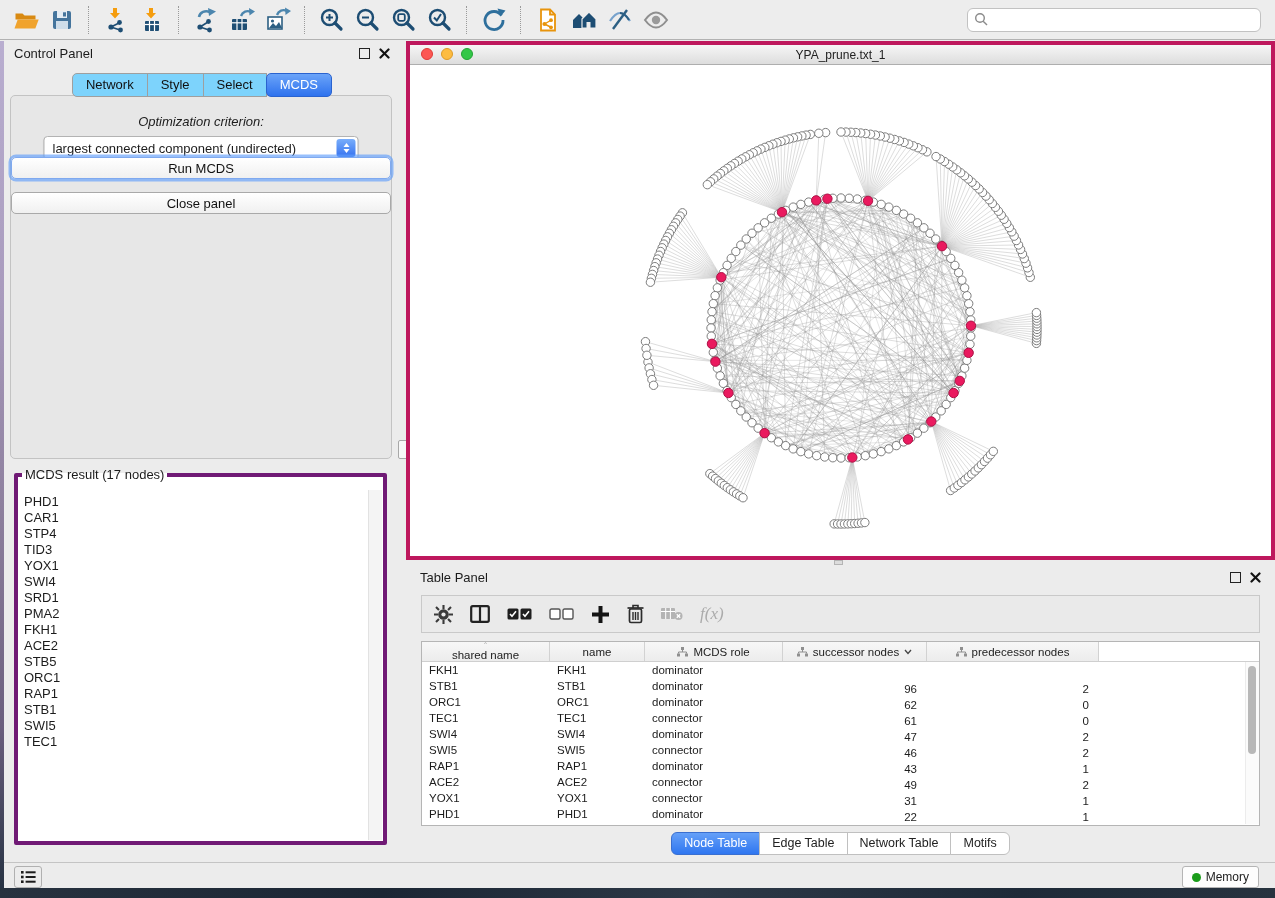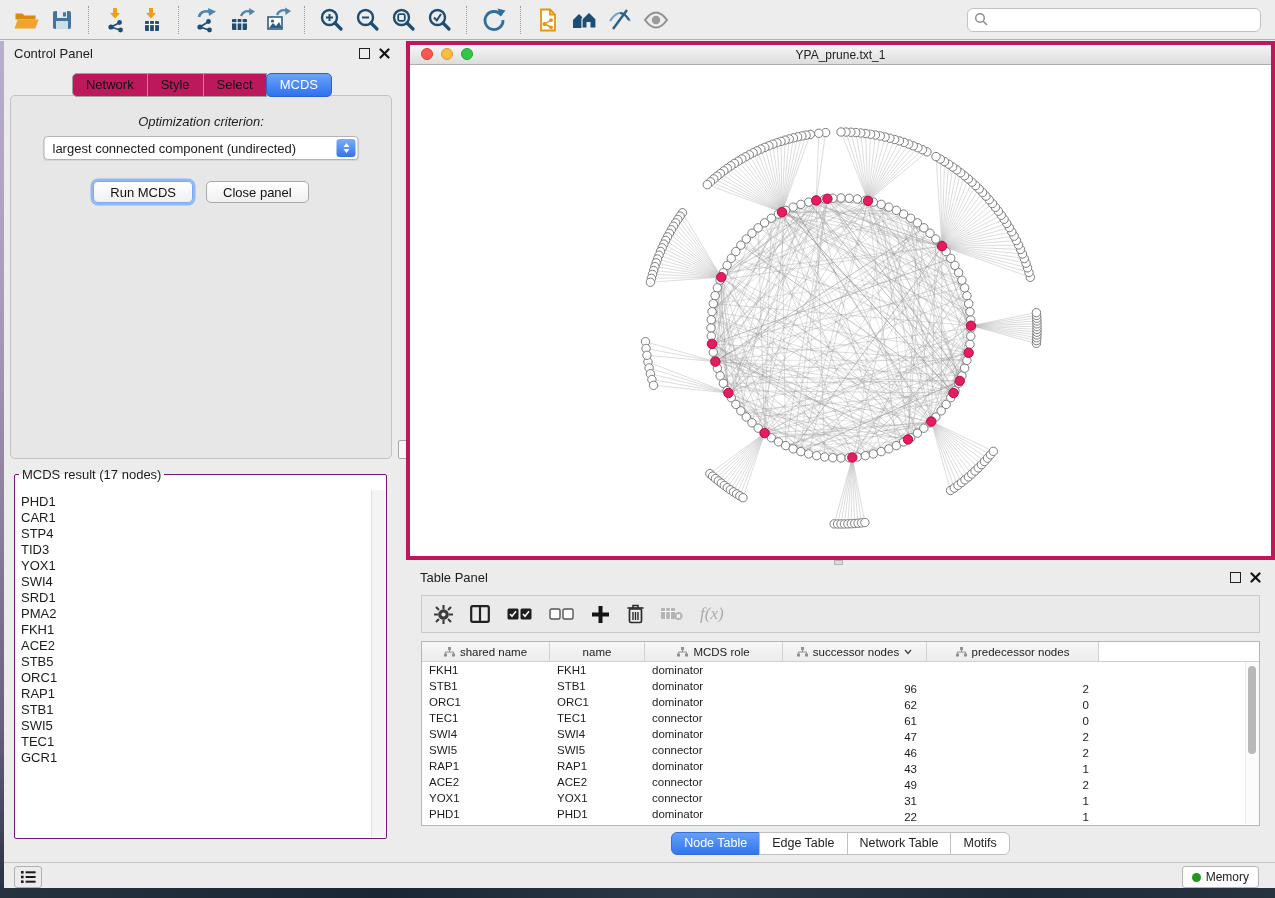--- a/index.html
+++ b/index.html
@@ -19,40 +19,40 @@
   .leftstrip{left:0;top:41px;width:4px;height:857px;
      background:linear-gradient(#b9aed0 0%,#a99bbd 30%,#8d7f9d 55%,#6b5f7e 80%,#233040 100%);}
   .bottomstrip{left:0;top:888px;width:1275px;height:10px;
      background:linear-gradient(90deg,#27323f,#1b2634 30%,#2d3947 55%,#1e2a38 80%,#27333f);}
   
   .cpanel{left:4px;top:41px;width:396px;height:821px;background:#ececec;}
   .ptitle{height:25px;display:flex;align-items:center;font-size:13px;padding:0 10px;}
   .ptitle .lbl{flex:1;}
   .win-float{width:9px;height:9px;border:1.5px solid #222;margin-right:9px;display:inline-block;}
   .cp-tabs{position:absolute;top:32px;left:0;right:0;display:flex;justify-content:center;z-index:3;}
-  .tab{font-size:13px;padding:3px 13px 4px;background:#be185d;border:1px solid #9f9f9f;margin-left:-1px;color:#111;}
+  .tab{font-size:13px;padding:3px 13px 4px;background:#7dd3fc;border:1px solid #9f9f9f;margin-left:-1px;color:#111;}
   .tab:first-child{border-radius:5px 0 0 5px;margin-left:0;}
   .tab:last-child{border-radius:0 5px 5px 0;}
   .tab.active{background:linear-gradient(#6ba4f9,#2e72ee);color:#fff;border-color:#2a63cf;border-radius:5px;}
   .cp-inner{position:absolute;left:6px;right:8px;top:54px;height:362px;background:#e7e7e7;
             border:1px solid #c3c3c3;border-radius:5px;z-index:1;}
   .opt-label{position:absolute;top:18px;left:0;right:0;text-align:center;font-size:13px;font-style:italic;}
   .combo{position:absolute;top:40px;left:50%;transform:translateX(-50%);width:313px;height:22px;background:#fff;
          border:1px solid #b3b3b3;border-radius:4px;display:flex;align-items:center;box-shadow:0 1px 1px rgba(0,0,0,.08);}
   .combo .val{flex:1;font-size:13px;padding-left:8px;white-space:nowrap;overflow:hidden;}
   .combo .cap{width:19px;height:18px;margin-right:2px;border-radius:3px;background:linear-gradient(#79aefb,#3672ef);
               display:flex;flex-direction:column;align-items:center;justify-content:center;gap:2px;}
   .caret-up{width:0;height:0;border-left:3.5px solid transparent;border-right:3.5px solid transparent;border-bottom:4px solid #fff;}
   .caret-dn{width:0;height:0;border-left:3.5px solid transparent;border-right:3.5px solid transparent;border-top:4px solid #fff;}
-  .btnrow{position:absolute;top:85px;left:0;right:0;display:flex;justify-content:center;gap:13px;}
+  .btnrow{position:absolute;top:61px;left:0;right:0;display:flex;gap:13px;flex-direction:column;}
   .mbtn{font-size:13px;height:22px;padding:0 16px;background:linear-gradient(#fff,#f0f0f0);
         border:1px solid #a9a9a9;border-radius:5px;color:#111;}
   .mbtn.focused{border-color:#7fa9ef;box-shadow:0 0 0 2.5px rgba(97,158,250,.65);}
   .resultbox{position:absolute;left:10px;right:13px;top:426px;height:370px;background:#fff;
-             border:1px solid #701a75;border-radius:2px;margin:0;padding:0;}
+             border:4px solid #701a75;border-radius:2px;margin:0;padding:0;}
   .resultbox legend{font-size:13px;padding:0 3px;margin-left:4px;}
   .mcds-list{position:absolute;left:1px;right:15px;top:8px;bottom:1px;overflow:hidden;padding:4px 0 0 5px;}
   .mcds-item{font-size:13px;line-height:16px;}
   .scrolltrack{position:absolute;top:8px;bottom:1px;right:1px;width:13px;background:#f4f4f4;border-left:1px solid #e2e2e2;}
   
   .vsplit{left:400px;top:41px;width:6px;height:821px;background:#ececec;}
   .vhandle{position:absolute;left:-2px;top:399px;width:9px;height:17px;background:#f7f7f7;border:1px solid #a8a8a8;border-radius:2px;}
   .hsplit{left:406px;top:560px;width:869px;height:5px;background:#ececec;}
   .hhandle{position:absolute;left:428px;top:0;width:9px;height:5px;background:#dcdcdc;border:1px solid #b4b4b4;box-sizing:border-box;}
   
@@ -72,21 +72,21 @@
               border:1px solid #c9c9c9;display:flex;align-items:center;gap:17px;padding-left:12px;box-sizing:border-box;}
   .fx{font-family:"Liberation Serif",serif;font-style:italic;font-size:17px;color:#ababab;}
   .tbl{position:absolute;left:15px;right:15px;top:76px;bottom:36px;background:#fff;border:1px solid #b5b5b5;overflow:hidden;}
   .thead{display:flex;height:19px;border-bottom:1px solid #cfcfcf;}
   .th{background:linear-gradient(#f7f7f7,#ececec);border-right:1px solid #d2d2d2;display:flex;
       align-items:center;justify-content:center;gap:5px;font-size:11.5px;color:#222;box-sizing:border-box;}
   .trow{display:flex;height:16px;align-items:center;}
   .td{font-size:11.5px;box-sizing:border-box;overflow:hidden;white-space:nowrap;}
   .td.txt{padding-left:7px;text-align:left;}
   .td.num{padding-right:10px;text-align:right;margin-top:38px;}
-  .w0{width:128px;} .w1{width:95px;} .w2{width:138px;} .w3{width:144px;} .w4{width:172px;}
+  .w0{width:128px;flex-direction:column;} .w1{width:95px;} .w2{width:138px;} .w3{width:144px;} .w4{width:172px;}
   .vscroll{position:absolute;top:20px;bottom:1px;right:0;width:13px;background:#fbfbfb;border-left:1px solid #ececec;}
   .vthumb{position:absolute;top:4px;left:2px;width:8px;height:88px;background:#b8b8b8;border-radius:5px;}
   .tp-tabs{position:absolute;bottom:7px;left:0;right:0;display:flex;justify-content:center;}
   .btab{font-size:12.5px;padding:3px 12px 4px;background:#fff;border:1px solid #c0c0c0;margin-left:-1px;color:#222;}
   .btab:first-child{border-radius:6px 0 0 6px;margin-left:0;}
   .btab:last-child{border-radius:0 6px 6px 0;}
   .btab.active{background:linear-gradient(#65a0f8,#2f76f0);color:#fff;border-color:#3a6fd0;}
   
   .statusbar{left:4px;top:862px;width:1271px;height:26px;background:#ececec;border-top:1px solid #c4c4c4;box-sizing:border-box;}
   .listbtn{position:absolute;left:10px;top:3px;width:26px;height:20px;border:1px solid #b0b0b0;border-radius:3px;
@@ -303,21 +303,20 @@
         <div class="mcds-item">SRD1</div>
         <div class="mcds-item">PMA2</div>
         <div class="mcds-item">FKH1</div>
         <div class="mcds-item">ACE2</div>
         <div class="mcds-item">STB5</div>
         <div class="mcds-item">ORC1</div>
         <div class="mcds-item">RAP1</div>
         <div class="mcds-item">STB1</div>
         <div class="mcds-item">SWI5</div>
         <div class="mcds-item">TEC1</div>
-        <div class="mcds-item">GCR1</div>
       </div>
     <div class="scrolltrack"></div>
   </fieldset>
 </div>
 
 <div class="abs vsplit">
     <div class="vhandle"></div>
   </div>
 
 <div class="abs netwin">

